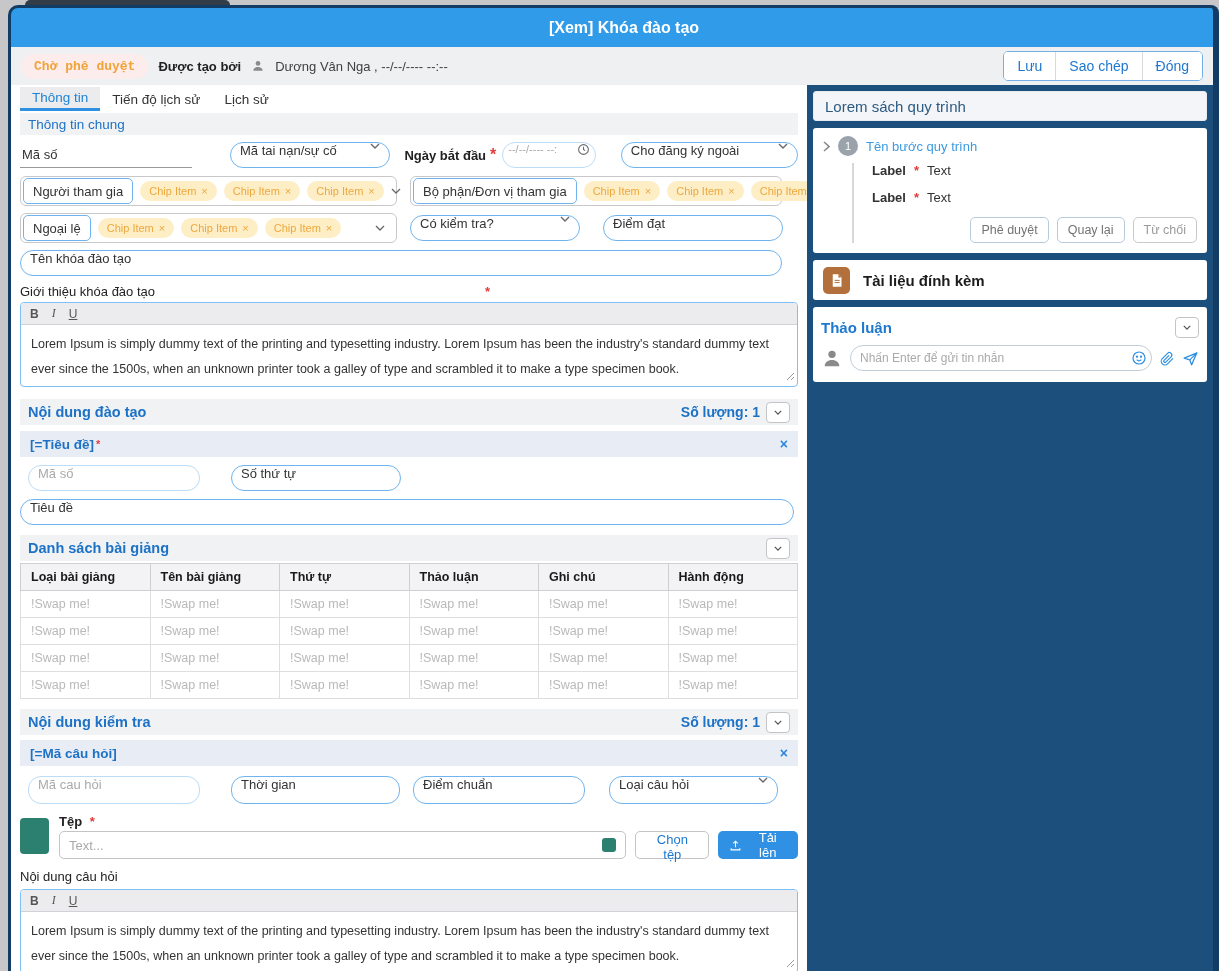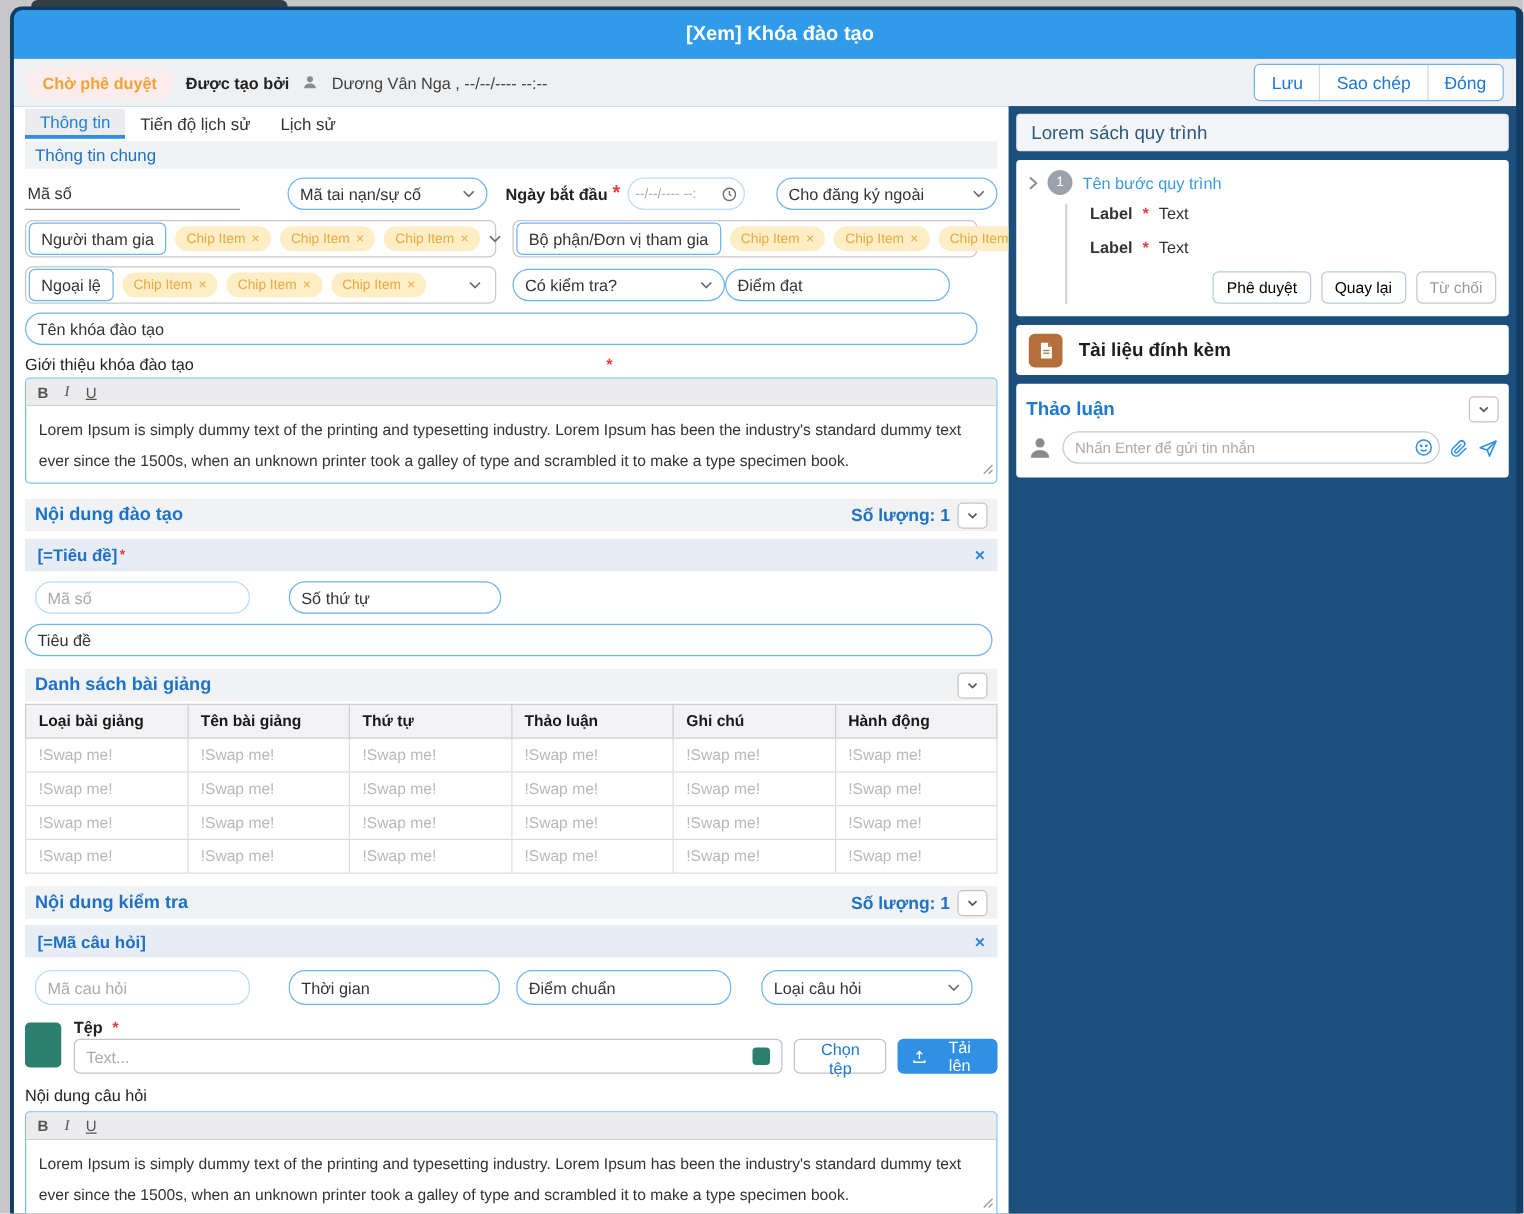--- a/index.html
+++ b/index.html
@@ -9,21 +9,21 @@
   .tab-remnant { position:absolute; left:25px; top:0; width:205px; height:7px; background:#323d47; border-radius:5px 5px 0 0; }
 
   .modal { position:absolute; left:8px; top:5px; right:0; bottom:0; background:#1c4f7b;
            border:3px solid #123c63; border-right:6px solid #123c63; border-bottom:none;
            border-radius:10px 8px 0 0; display:flex; flex-direction:column; overflow:hidden; }
 
   .titlebar { flex:0 0 39px; background:#2f9be9; color:#fff; display:flex; align-items:center;
               justify-content:center; font-size:16px; font-weight:bold;padding-left:24px; }
 
   .statusbar { flex:0 0 38px; background:#eff0f2; display:flex; align-items:center; padding:0 10px; gap:10px; }
-  .badge { background:#fdecec; color:#f0a339; font-weight:bold; font-size:13px; padding:5px 13px; border-radius:14px; }
+  .badge { background:#fdecec; color:#f0a339; font-weight:bold; font-size:13px; padding:5px 13px; border-radius:14px;font-family:Liberation Mono, monospace; }
   .created-label { font-weight:bold; color:#222; font-size:13px; }
   .created-value { color:#404040; font-size:13px; }
   .person-ic { color:#8a8a8c; display:flex; }
   .btn-group { margin-left:auto; display:flex; border:1px solid #73b0e6; border-radius:5px; overflow:hidden; background:#fff; }
   .btn-group .hbtn { background:#fff; border:none; border-left:1px solid #d9d9db; color:#1d78cf; font-size:14px;
                      padding:6px 13px; cursor:pointer; font-family:inherit; }
   .btn-group .hbtn:first-child { border-left:none; }
 
   .content { flex:1; display:flex; min-height:0; }
   .main { width:796px; background:#fff; padding:2px 9px 0 9px; overflow:hidden; }
@@ -36,21 +36,21 @@
   .secbar { margin-top:2px; height:22px; background:#f1f2f4; display:flex; align-items:center;
             padding:0 8px; color:#1d72c6; font-size:13.5px; }
   .secbar2 { margin-top:12px; height:26px; background:#f1f2f4; display:flex; align-items:center;
              padding:0 8px; color:#1d72c6; font-size:14.5px; font-weight:bold; }
   .count-lbl { margin-left:auto; font-weight:bold; color:#1d72c6; font-size:14px; }
   .mini-drop { margin-left:6px; width:24px; height:21px; border:1px solid #c4c4c6; border-radius:4px; background:#fff;
                display:flex; align-items:center; justify-content:center; color:#555; font-size:9px; cursor:pointer; }
 
   .frow { display:flex; align-items:center; }
   .u-input { width:175px; border-bottom:1px solid #99999b; font-size:13px; color:#333; padding:5px 2px; }
-  .inp { border:1px solid #70b4ef; border-radius:13px; height:26px; display:flex; align-items:center;
+  .inp { border:1px solid #70b4ef; border-radius:13px; height:26px; display:flex; align-items:flex-start;
          padding:0 9px; font-size:13px; color:#333; background:#fff; }
   .inp.ph { color:#aaaaac; border-color:#bcdcf7; }
   .inp.sel { justify-content:space-between; }
   .chev { color:#6a6a6c; display:flex; }
   .lblb { font-weight:bold; color:#222; font-size:13px; white-space:nowrap; }
   .req { color:#e23b3b; font-weight:bold; }
   .mselect { border:1px solid #c8c8ca; border-radius:6px; height:30px; display:flex; align-items:center;
              gap:7px; padding:0 2px; background:#fff; }
   .label-box { border:1px solid #70b4ef; border-radius:5px; height:26px; display:flex; align-items:center;
                padding:12px 9px; font-size:13px; color:#333; white-space:nowrap; background:#fff; }
@@ -99,21 +99,21 @@
   .proc { padding:8px 10px 10px; }
   .step-row { display:flex; align-items:center; gap:8px; }
   .exp-chev { color:#8a8a8c; display:flex; cursor:pointer; }
   .step-circle { width:20px; height:20px; border-radius:50%; background:#9aa2ab; color:#fff; font-size:11px;
                  display:flex; align-items:center; justify-content:center; flex:0 0 auto; }
   .step-title { color:#3b9ae0; font-size:13px; }
   .step-body { margin-left:29px; border-left:2px solid #d8d8da; padding-left:18px; margin-top:7px; }
   .fld { display:flex; gap:8px; align-items:center; font-size:13px; color:#333; margin-bottom:12px; }
   .fld .fl { font-weight:bold; }
   .pbtns { display:flex; justify-content:flex-end; gap:8px; }
-  .pp-btn { border:1px solid #b8cbdc; color:#000000; background:#fff; border-radius:5px; padding:5px 10px;
+  .pp-btn { border:1px solid #b8cbdc; color:#737373; background:#fff; border-radius:5px; padding:5px 10px;
             font-size:12.5px; cursor:pointer; font-family:inherit; }
   .pp-btn.gray { border-color:#c9c9cb; color:#9a9a9c; }
 
   .docp { height:40px; display:flex; align-items:center; gap:13px; padding:0 10px; }
   .doc-ic { width:27px; height:27px; border-radius:5px; background:#b3703d; display:flex; align-items:center;
             justify-content:center; }
   .doc-title { font-size:15px; font-weight:bold; color:#1c1c1e; }
 
   .chatp { padding:5px 8px 11px; }
   .chat-head { display:flex; align-items:center; justify-content:space-between; height:30px; }
@@ -263,21 +263,21 @@
               </span>
           </div>
           <div class="inp sel" style="width:170px;margin-left:13px;">
             <span>Có kiểm tra?</span>
             <span class="chev">
                 <svg width="10" height="6" viewBox="0 0 10 6" fill="none" stroke="currentColor" stroke-width="1.4">
                   <path d="M1 1l4 4 4-4"></path>
                 </svg>
               </span>
           </div>
-          <div class="inp" style="width:180px;">
+          <div class="inp" style="width:180px;margin-left:23px;">
             <span>Điểm đạt</span>
           </div>
         </div>
 
         <div class="frow mt7">
           <div class="inp" style="width:762px;">
             <span>Tên khóa đào tạo</span>
           </div>
         </div>
 

